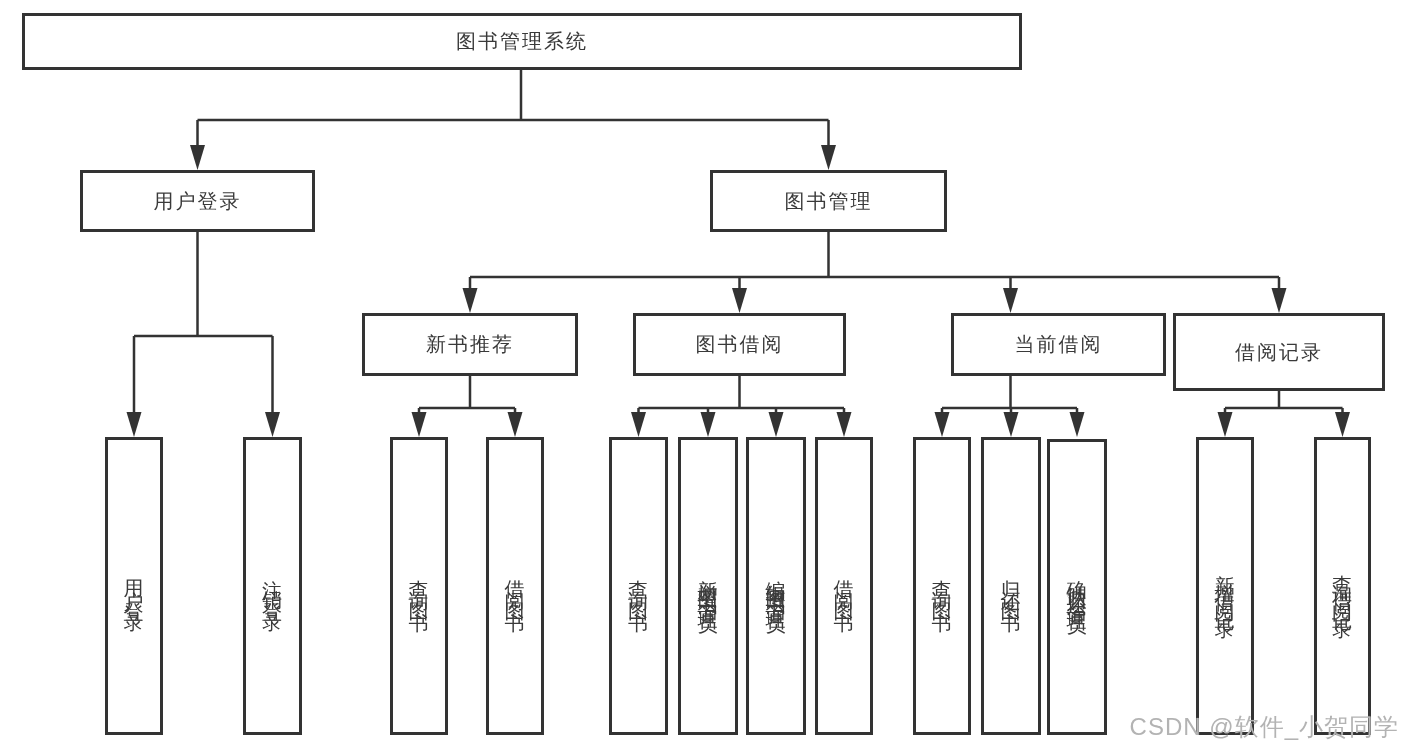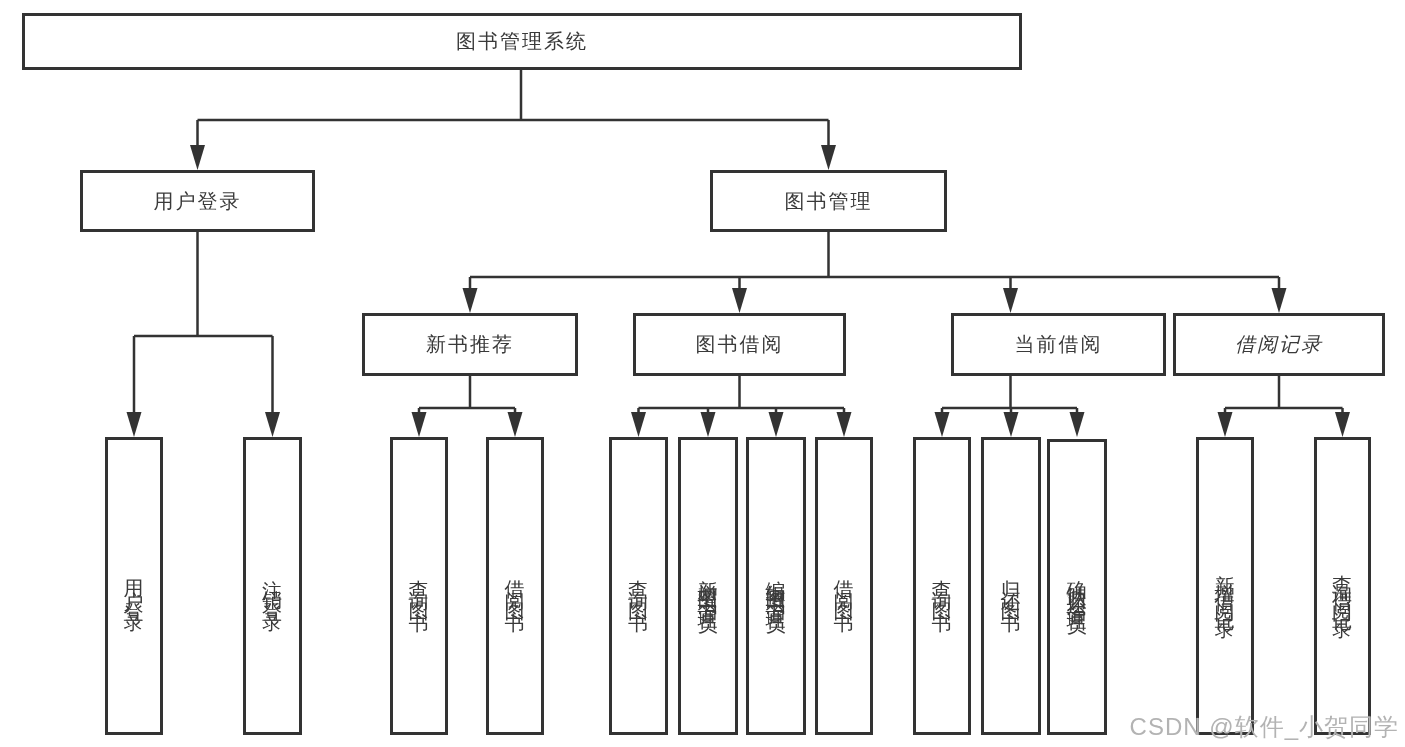--- a/index.html
+++ b/index.html
@@ -117,21 +117,21 @@
 
   <div class="node" style="left:362px; top:313px; width:216px; height:63px;">
     <span>新书推荐</span>
   </div>
   <div class="node" style="left:633px; top:313px; width:213px; height:63px;">
     <span>图书借阅</span>
   </div>
   <div class="node" style="left:903px; top:313px; width:215px; height:63px;margin-left:48px;">
     <span>当前借阅</span>
   </div>
-  <div class="node" style="left:1173px; top:313px; width:212px; height:63px;font-style:italic;">
+  <div class="node" style="left:1173px; top:313px; width:212px; height:78px;">
     <span>借阅记录</span>
   </div>
 
   <div class="node leaf" style="left:105px; top:437px; width:58px; height:298px;">
     <span class="vtext">用户登录</span>
   </div>
   <div class="node leaf" style="left:243px; top:437px; width:59px; height:298px;">
     <span class="vtext">注销登录</span>
   </div>
 

